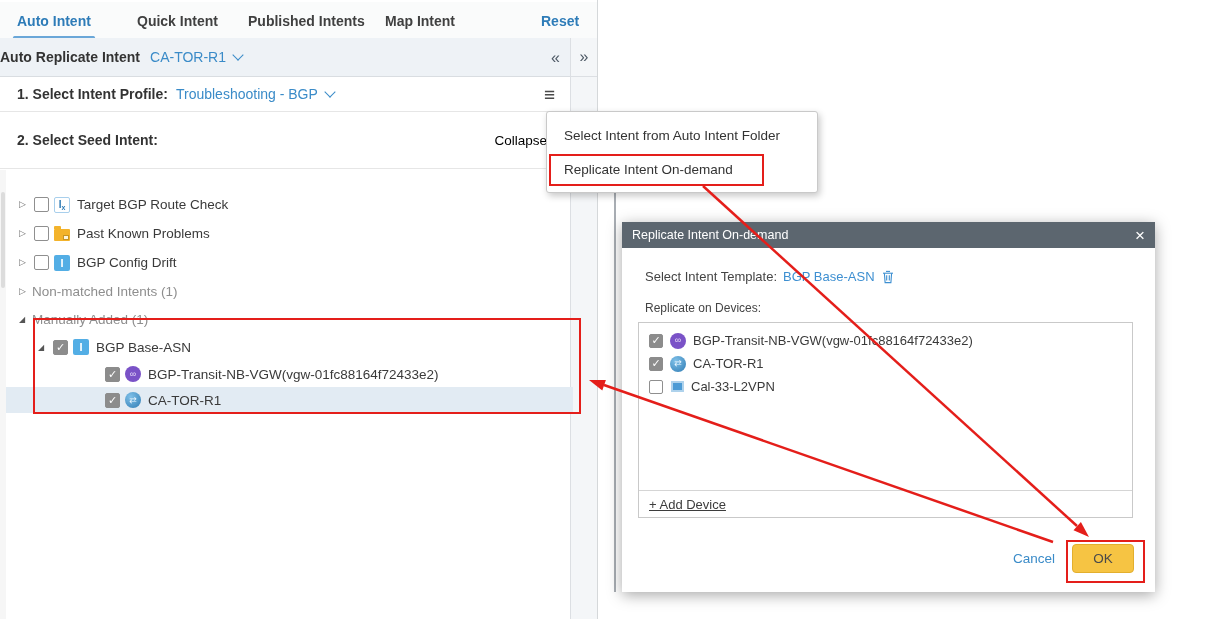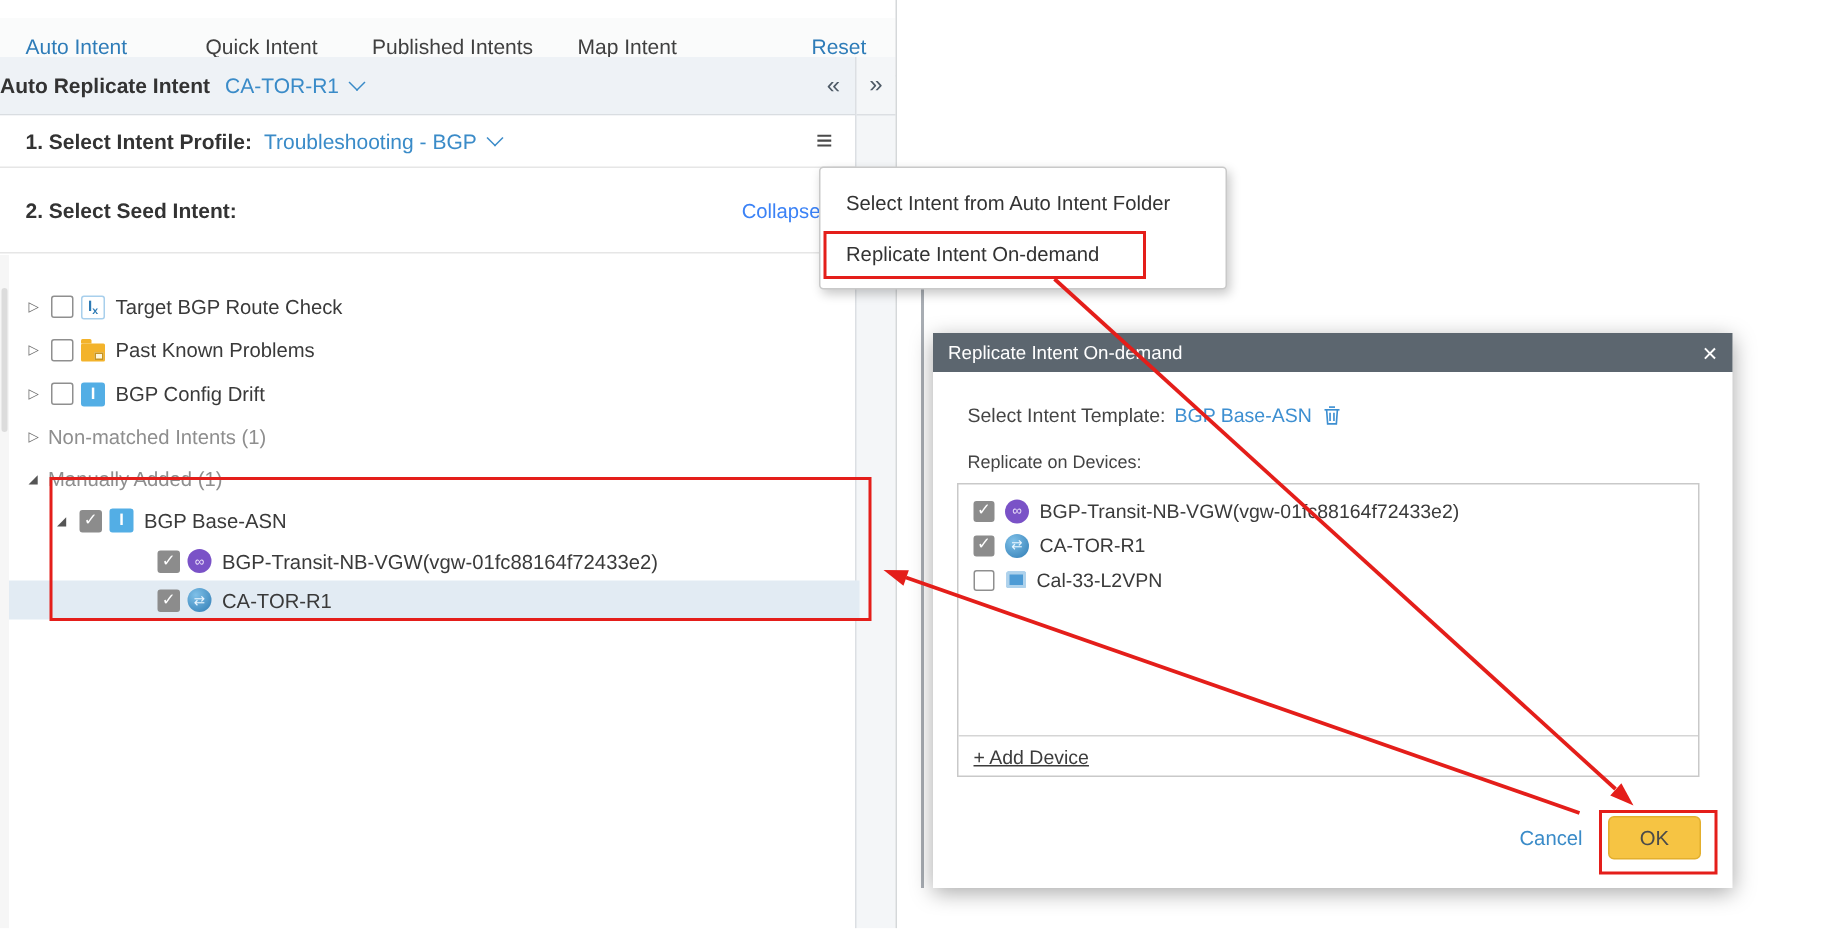--- a/index.html
+++ b/index.html
@@ -1,21 +1,21 @@
 <!DOCTYPE html>
 <html><head>
 <meta charset="utf-8">
 <style>
   html,body{margin:0;padding:0;background:#fff;}
   .stage{position:relative;width:1219px;height:619px;background:#ffffff;
          font-family:"Liberation Sans",sans-serif;color:#3a3a3a;overflow:hidden;}
 
   
-  .tabbar{position:absolute;left:0;top:12px;width:597px;height:38px;background:#fafbfb;
-          border-bottom:1px solid #e3e3e3;z-index:1;}
+  .tabbar{position:absolute;left:0;top:2px;width:597px;height:38px;background:#fafbfb;
+          border-bottom:1px solid #e3e3e3;z-index:1;font-weight:bold;}
   .tab{position:absolute;top:0;height:37px;display:flex;align-items:center;
        font-size:14px;color:#404040;cursor:default;}
   .tab.active{color:#2e7cb8;}
   .tab.active::after{content:"";position:absolute;left:-4px;right:-4px;bottom:0;height:3px;
        background:#6aa7d8;border-radius:2px;}
   .tab.t1{left:17px}.tab.t2{left:137px}.tab.t3{left:248px}.tab.t4{left:385px}
   .reset-link{position:absolute;left:541px;top:0;height:37px;display:flex;align-items:center;
        font-size:14px;color:#2e7cb8;}
 
   
@@ -41,21 +41,21 @@
 
   
   .profile-row{position:absolute;left:0;top:77px;width:570px;height:35px;border-bottom:1px solid #e6e6e6;
        display:flex;align-items:center;padding-left:17px;box-sizing:border-box;background:#fff;z-index:1;}
   .step-label{font-size:14px;font-weight:bold;color:#333;}
   .profile-value{display:flex;align-items:center;margin-left:8px;font-size:14px;color:#3a8bc8;}
   .menu-btn{position:absolute;left:544px;top:0;height:35px;display:flex;align-items:center;}
   .menu-btn::before{content:"\2261";font-size:19px;color:#4a4a4a;}
   .seed-row{position:absolute;left:0;top:112px;width:570px;height:57px;border-bottom:1px solid #e6e6e6;
        display:flex;align-items:center;padding-left:17px;box-sizing:border-box;background:#fff;z-index:1;}
-  .collapse-link{position:absolute;right:23px;font-size:13.5px;color:#3b82f6;}
+  .collapse-link{position:absolute;right:23px;font-size:13.5px;color:#000000;}
 
   
   .tree{position:absolute;left:0;top:170px;width:570px;padding-top:20px;z-index:1;}
   .trow{display:flex;align-items:center;width:573px;box-sizing:border-box;}
   .h29{height:29px}.h28{height:28px}.h26{height:26px}
   .ind0{padding-left:19px}.ind1{padding-left:38px}.ind2{padding-left:103px}
   .exp{width:13px;flex:none;color:#6f6f6f;font-size:9px;line-height:9px;}
   .exp.collapsed::before{content:"\25B7";}
   .exp.expanded::before{content:"\25E2";font-size:8px;color:#555;}
   .cb{width:15px;height:15px;flex:none;border:1px solid #8f8f8f;border-radius:2px;background:#fff;

